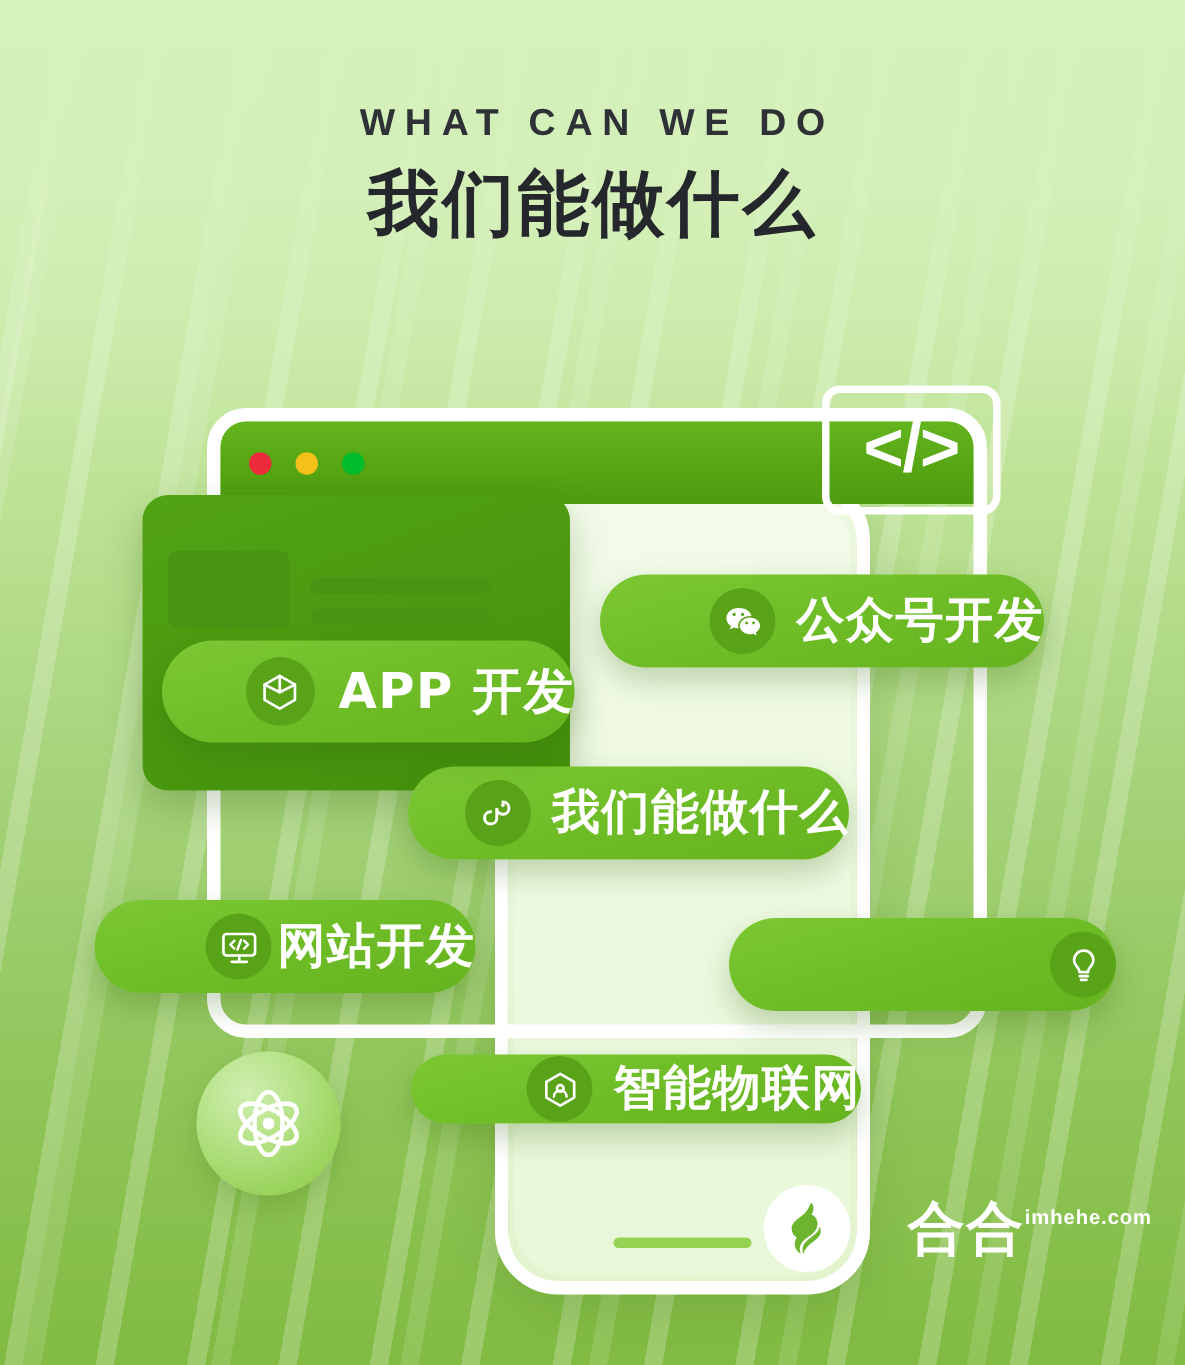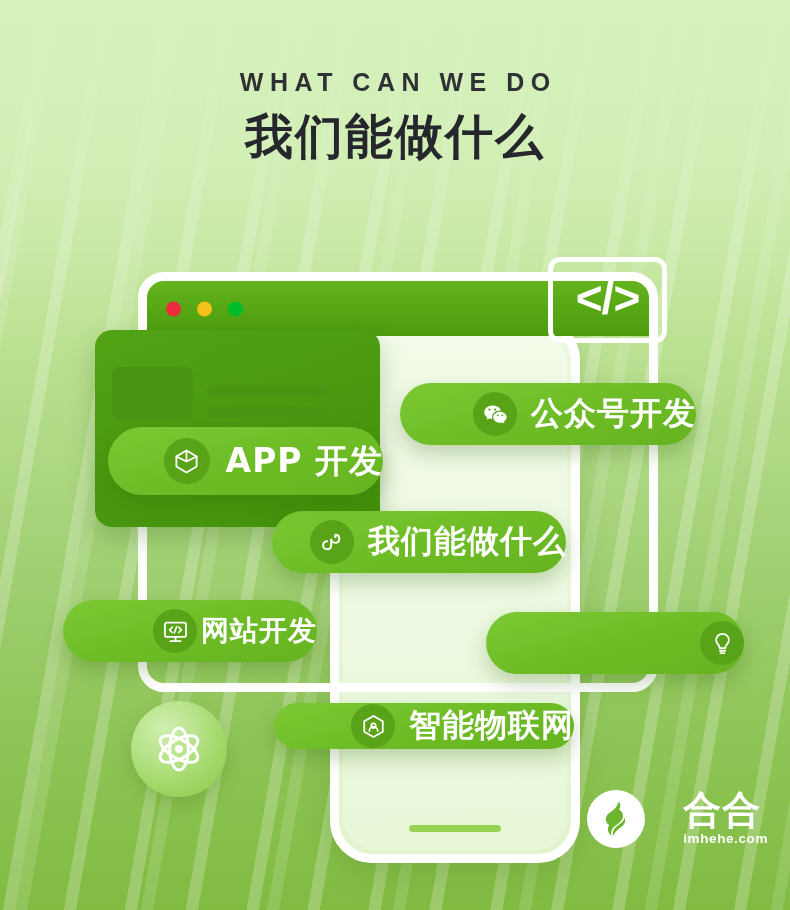--- a/index.html
+++ b/index.html
@@ -237,21 +237,21 @@
   #pill-wechat   { left: 400px; top: 383px; width: 296px; height: 62px; z-index: 33; }
   #pill-wechat .pill-icon  { width: 44px; height: 44px; }
   #pill-wechat .pill-label { font-size: 32px; margin-left: 14px; }
 
   #pill-mini     { left: 272px; top: 511px; width: 294px; height: 62px; z-index: 33; }
   #pill-mini .pill-icon  { width: 44px; height: 44px; }
   #pill-mini .pill-label { font-size: 32px; margin-left: 14px; }
 
   #pill-web      { left: 63px;  top: 600px; width: 254px; height: 62px; z-index: 33; }
   #pill-web .pill-icon  { width: 44px; height: 44px; }
-  #pill-web .pill-label { font-size: 28px; margin-left: 4px; }
+  #pill-web .pill-label { font-size: 32px; margin-left: 4px; }
 
   #pill-incub    { left: 486px; top: 612px; width: 258px; height: 62px; z-index: 33; }
   #pill-incub .pill-icon  { width: 44px; height: 44px; }
   #pill-incub .pill-label { font-size: 32px; margin-left: 14px; }
 
   #pill-iot      { left: 274px; top: 703px; width: 300px; height: 46px; z-index: 33; }
   #pill-iot .pill-icon  { width: 44px; height: 44px; }
   #pill-iot .pill-label { font-size: 32px; margin-left: 14px; }
 
   
@@ -262,21 +262,21 @@
     align-items: center;
     gap: 10px;
     z-index: 45;
   }
   .logo-mark {
     width: 58px; height: 58px;
     border-radius: 50%;
     background: #ffffff;
     display: flex; align-items: center; justify-content: center;
   }
-  .logo-text { display: flex; flex-direction: column; align-items: flex-start; margin-left: 28px; }
+  .logo-text { display: flex; flex-direction: row; align-items: flex-start; margin-left: 28px; }
   .logo-cn {
     color: #ffffff;
     font-size: 38px;
     font-weight: 700;
     line-height: 0.95;
     letter-spacing: 1px;
     font-family: "DejaVu Sans", "Liberation Sans", sans-serif;
   }
   .logo-url {
     color: #ffffff;

